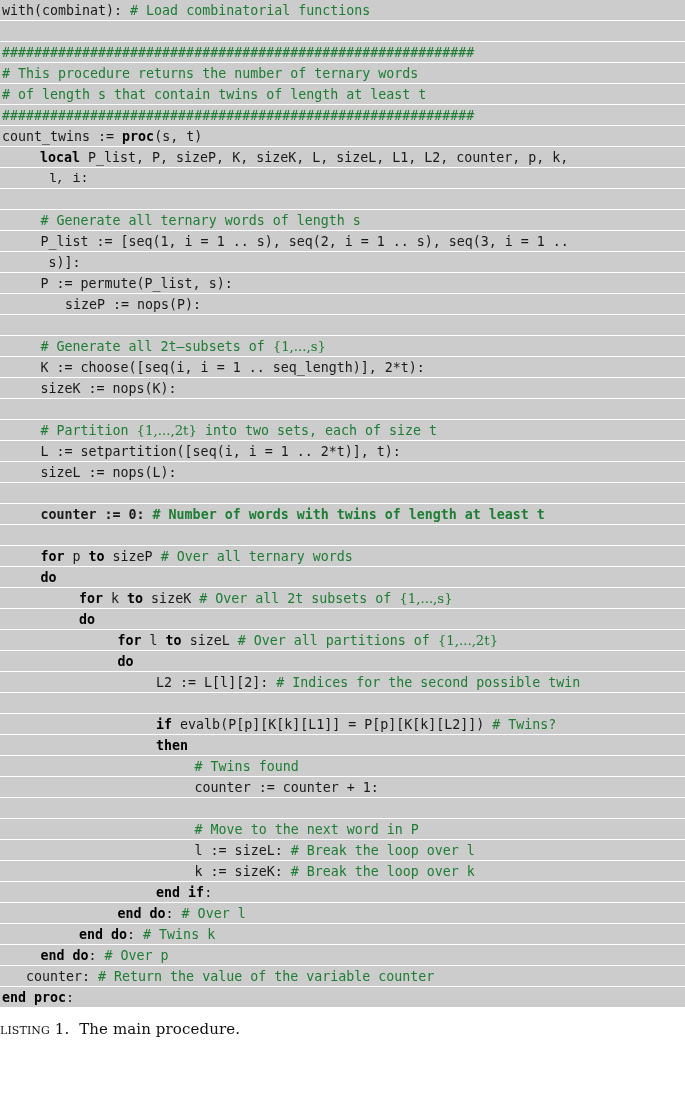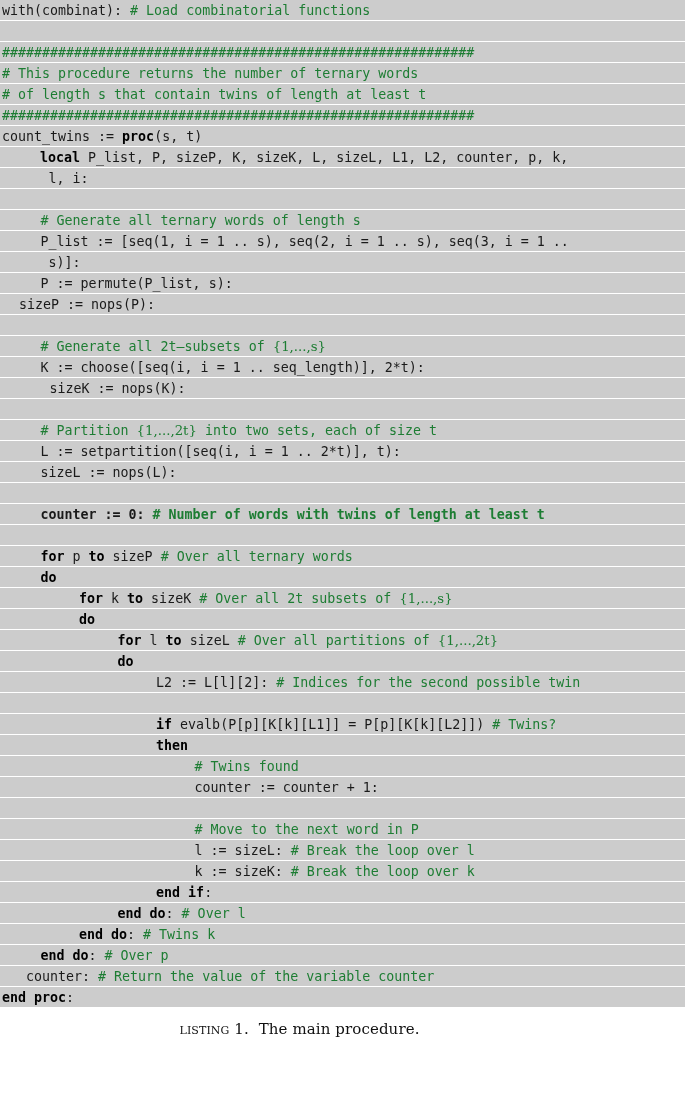--- a/index.html
+++ b/index.html
@@ -38,21 +38,20 @@
     padding-left: 2px;
     font-family: "DejaVu Sans Mono", "Liberation Mono", monospace;
   }
 
   .cm   { color: #1d7d33; }
   .kw   { font-weight: bold; color: #000000; }
   .mth  { font-family: "DejaVu Serif", "Liberation Serif", serif; font-style: normal; }
 
   .caption {
     width: 599px;
-    text-align: center;
     font-family: "DejaVu Serif", "Liberation Serif", serif;
     font-size: 15px;
     color: #111111;
     padding-top: 12px;
     letter-spacing: 0.1px;
   }
   .caption .sc {
     font-variant: small-caps;
     text-transform: lowercase;
   }
@@ -63,31 +62,31 @@
 
 <div id="listing">
     <div class="code-line"><span class="txt" style="padding-left: 2px;"><span>with(combinat): </span><span class="cm"># Load combinatorial functions</span></span></div>
     <div class="code-line"><span class="txt" style="padding-left: 2px;">&nbsp;</span></div>
     <div class="code-line"><span class="txt" style="padding-left: 2px;"><span class="cm">###########################################################</span></span></div>
     <div class="code-line"><span class="txt" style="padding-left: 2px;"><span class="cm"># This procedure returns the number of ternary words</span></span></div>
     <div class="code-line"><span class="txt" style="padding-left: 2px;"><span class="cm"># of length s that contain twins of length at least t</span></span></div>
     <div class="code-line"><span class="txt" style="padding-left: 2px;"><span class="cm">###########################################################</span></span></div>
     <div class="code-line"><span class="txt" style="padding-left: 2px;"><span>count_twins := </span><span class="kw">proc</span><span>(s, t)</span></span></div>
     <div class="code-line"><span class="txt" style="padding-left: 40px;"><span class="kw">local</span><span> P_list, P, sizeP, K, sizeK, L, sizeL, L1, L2, counter, p, k,</span></span></div>
-    <div class="code-line"><span class="txt" style="padding-left: 40.52px;"><span> l, i:</span></span></div>
+    <div class="code-line"><span class="txt" style="padding-left: 40.52px; font-family: Liberation Mono, monospace;"><span> l, i:</span></span></div>
     <div class="code-line"><span class="txt" style="padding-left: 2px;">&nbsp;</span></div>
     <div class="code-line"><span class="txt" style="padding-left: 40.52px;"><span class="cm"># Generate all ternary words of length s</span></span></div>
     <div class="code-line"><span class="txt" style="padding-left: 40.52px;"><span>P_list := [seq(1, i = 1 .. s), seq(2, i = 1 .. s), seq(3, i = 1 ..</span></span></div>
     <div class="code-line"><span class="txt" style="padding-left: 40.52px;"><span> s)]:</span></span></div>
     <div class="code-line"><span class="txt" style="padding-left: 40.52px;"><span>P := permute(P_list, s):</span></span></div>
-    <div class="code-line"><span class="txt" style="padding-left: 19px;"><span>sizeP := nops(P):</span></span></div>
+    <div class="code-line"><span class="txt" style="padding-left: 65px;"><span>sizeP := nops(P):</span></span></div>
     <div class="code-line"><span class="txt" style="padding-left: 2px;">&nbsp;</span></div>
     <div class="code-line"><span class="txt" style="padding-left: 40.52px;"><span class="cm"># Generate all 2t–subsets of </span><span class="cm mth">{1,...,s}</span></span></div>
     <div class="code-line"><span class="txt" style="padding-left: 40.52px;"><span>K := choose([seq(i, i = 1 .. seq_length)], 2*t):</span></span></div>
-    <div class="code-line"><span class="txt" style="padding-left: 40.52px; margin-left: 9px;"><span>sizeK := nops(K):</span></span></div>
+    <div class="code-line"><span class="txt" style="padding-left: 40.52px;"><span>sizeK := nops(K):</span></span></div>
     <div class="code-line"><span class="txt" style="padding-left: 2px;">&nbsp;</span></div>
     <div class="code-line"><span class="txt" style="padding-left: 40.52px;"><span class="cm"># Partition </span><span class="cm mth">{1,...,2t}</span><span class="cm"> into two sets, each of size t</span></span></div>
     <div class="code-line"><span class="txt" style="padding-left: 40.52px;"><span>L := setpartition([seq(i, i = 1 .. 2*t)], t):</span></span></div>
     <div class="code-line"><span class="txt" style="padding-left: 40.52px;"><span>sizeL := nops(L):</span></span></div>
     <div class="code-line"><span class="txt" style="padding-left: 2px;">&nbsp;</span></div>
     <div class="code-line"><span class="txt" style="padding-left: 40.52px; font-weight: bold;"><span>counter := 0: </span><span class="cm"># Number of words with twins of length at least t</span></span></div>
     <div class="code-line"><span class="txt" style="padding-left: 2px;">&nbsp;</span></div>
     <div class="code-line"><span class="txt" style="padding-left: 40.52px;"><span class="kw">for</span><span> p </span><span class="kw">to</span><span> sizeP </span><span class="cm"># Over all ternary words</span></span></div>
     <div class="code-line"><span class="txt" style="padding-left: 40.52px;"><span class="kw">do</span></span></div>
     <div class="code-line"><span class="txt" style="padding-left: 79.04px;"><span class="kw">for</span><span> k </span><span class="kw">to</span><span> sizeK </span><span class="cm"># Over all 2t subsets of </span><span class="cm mth">{1,...,s}</span></span></div>

